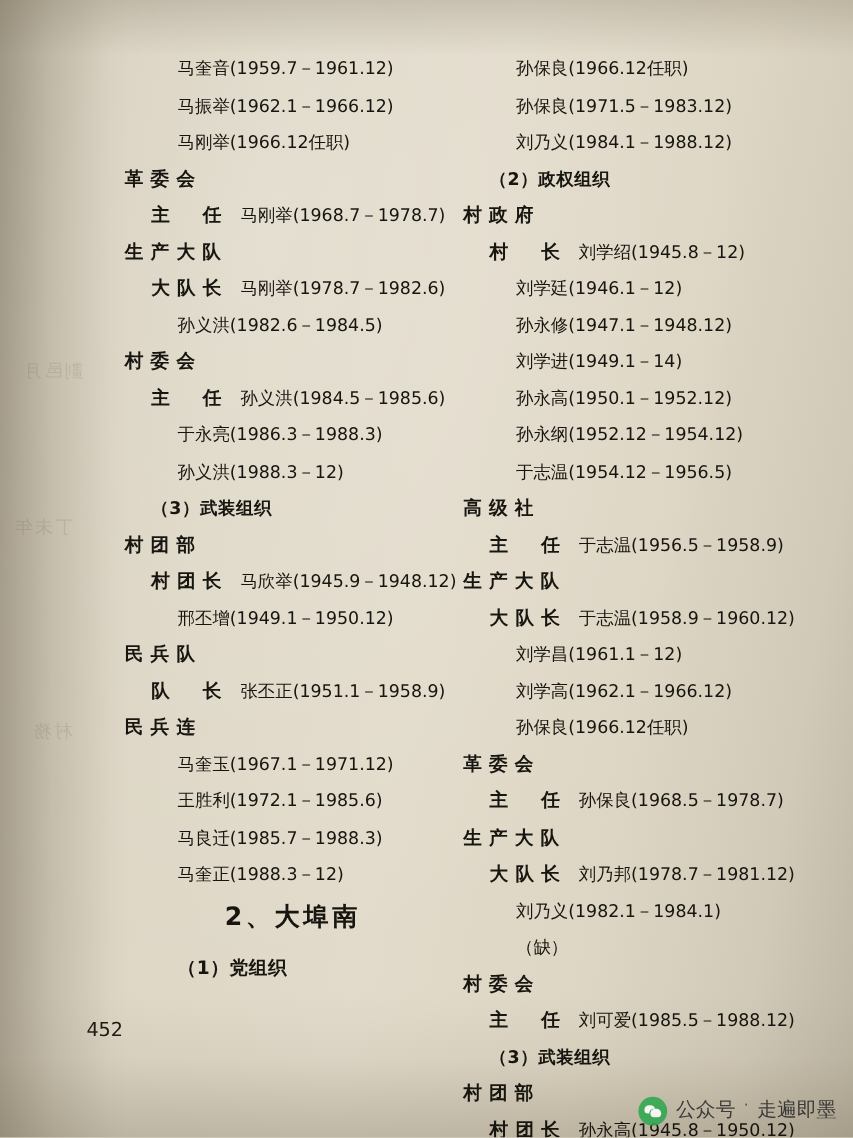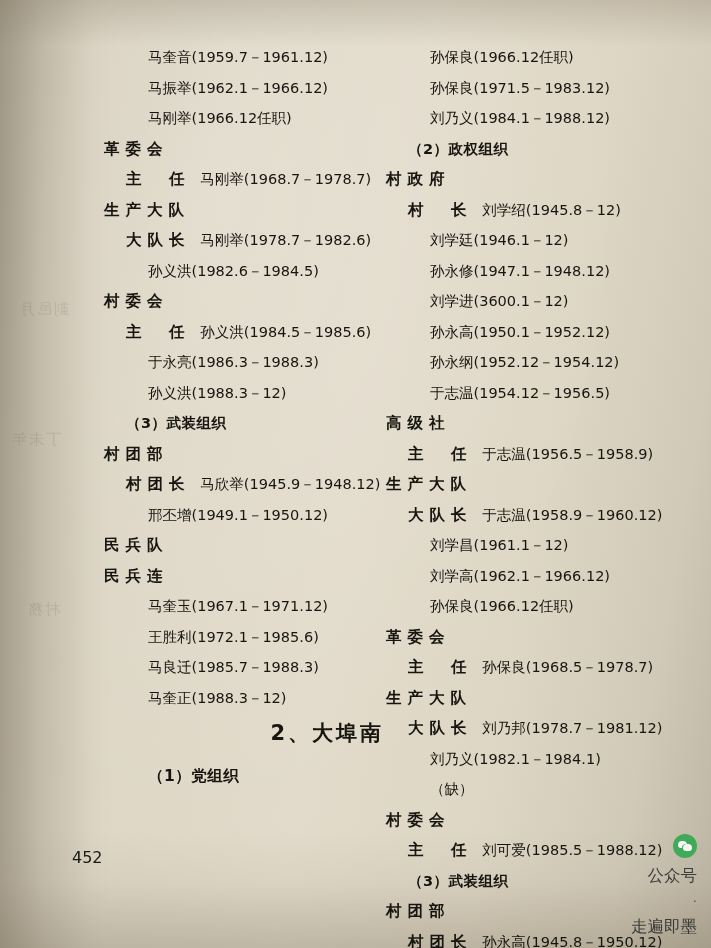--- a/index.html
+++ b/index.html
@@ -85,21 +85,21 @@
     display: inline-block;
     font-size: 14.5px;
   }
   .subhead {
     font-weight: bold;
     letter-spacing: 0.5px;
   }
   .bigtitle {
     font-size: 21px;
     font-weight: bold;
-    text-align: right;
+    text-align: center;
     line-height: 40px;
     letter-spacing: 3px;
     height: 48px;
   }
   .para {
     font-size: 15.5px;
     line-height: 30.5px;
     text-indent: 30px;
     letter-spacing: 0.5px;
   }
@@ -109,26 +109,25 @@
     top: 848px;
     font-size: 16px;
     color: #1c1a13;
     font-family: "DejaVu Sans", sans-serif;
   }
   .watermark {
     position: absolute;
     right: 14px;
     bottom: 10px;
     display: flex;
-    align-items: flex-end;
+    align-items: flex-start;
     gap: 7px;
     color: #2b2b2b;
     font-size: 16.5px;
     opacity: 0.88;
-    flex-direction: column;
   }
   .wm-badge {
     width: 24px; height: 24px;
     border-radius: 50%;
     background: #2fa84f;
     display: inline-block;
     position: relative;
   }
   .wm-badge::before {
     content: "";
@@ -182,20 +181,21 @@
           <div class="line i3"><span class="val">孙义洪(1982.6－1984.5)</span></div>
           <div class="line i1"><span class="role">村委会</span></div>
           <div class="line i2"><span class="role">主　任</span>&nbsp;&nbsp;<span class="val">孙义洪(1984.5－1985.6)</span></div>
           <div class="line i3"><span class="val">于永亮(1986.3－1988.3)</span></div>
           <div class="line i3"><span class="val">孙义洪(1988.3－12)</span></div>
           <div class="line i2 subhead"><span class="val subhead">（3）武装组织</span></div>
           <div class="line i1"><span class="role">村团部</span></div>
           <div class="line i2"><span class="role">村团长</span>&nbsp;&nbsp;<span class="val">马欣举(1945.9－1948.12)</span></div>
           <div class="line i3"><span class="val">邢丕增(1949.1－1950.12)</span></div>
           <div class="line i1"><span class="role">民兵队</span></div>
+          <div class="line i2"><span class="role">队　长</span>&nbsp;&nbsp;<span class="val">张丕正(1951.1－1958.9)</span></div>
           <div class="line i1"><span class="role">民兵连</span></div>
           <div class="line i3"><span class="val">马奎玉(1967.1－1971.12)</span></div>
           <div class="line i3"><span class="val">王胜利(1972.1－1985.6)</span></div>
           <div class="line i3"><span class="val">马良迁(1985.7－1988.3)</span></div>
           <div class="line i3"><span class="val">马奎正(1988.3－12)</span></div>
         </div>
       <div class="bigtitle">2、大埠南</div>
       <div class="line i2 subhead" style="padding-left:44px;">（1）党组织</div>
 
     </div>
@@ -203,21 +203,21 @@
     <div class="col colR">
       <div id="right-list">
           <div class="line i3"><span class="val">孙保良(1966.12任职)</span></div>
           <div class="line i3"><span class="val">孙保良(1971.5－1983.12)</span></div>
           <div class="line i3"><span class="val">刘乃义(1984.1－1988.12)</span></div>
           <div class="line i2 subhead"><span class="val subhead">（2）政权组织</span></div>
           <div class="line i1"><span class="role">村政府</span></div>
           <div class="line i2"><span class="role">村　长</span>&nbsp;&nbsp;<span class="val">刘学绍(1945.8－12)</span></div>
           <div class="line i3"><span class="val">刘学廷(1946.1－12)</span></div>
           <div class="line i3"><span class="val">孙永修(1947.1－1948.12)</span></div>
-          <div class="line i3"><span class="val">刘学进(3600.1－12)</span></div>
+          <div class="line i3"><span class="val">刘学进(1949.1－14)</span></div>
           <div class="line i3"><span class="val">孙永高(1950.1－1952.12)</span></div>
           <div class="line i3"><span class="val">孙永纲(1952.12－1954.12)</span></div>
           <div class="line i3"><span class="val">于志温(1954.12－1956.5)</span></div>
           <div class="line i1"><span class="role">高级社</span></div>
           <div class="line i2"><span class="role">主　任</span>&nbsp;&nbsp;<span class="val">于志温(1956.5－1958.9)</span></div>
           <div class="line i1"><span class="role">生产大队</span></div>
           <div class="line i2"><span class="role">大队长</span>&nbsp;&nbsp;<span class="val">于志温(1958.9－1960.12)</span></div>
           <div class="line i3"><span class="val">刘学昌(1961.1－12)</span></div>
           <div class="line i3"><span class="val">刘学高(1962.1－1966.12)</span></div>
           <div class="line i3"><span class="val">孙保良(1966.12任职)</span></div>

